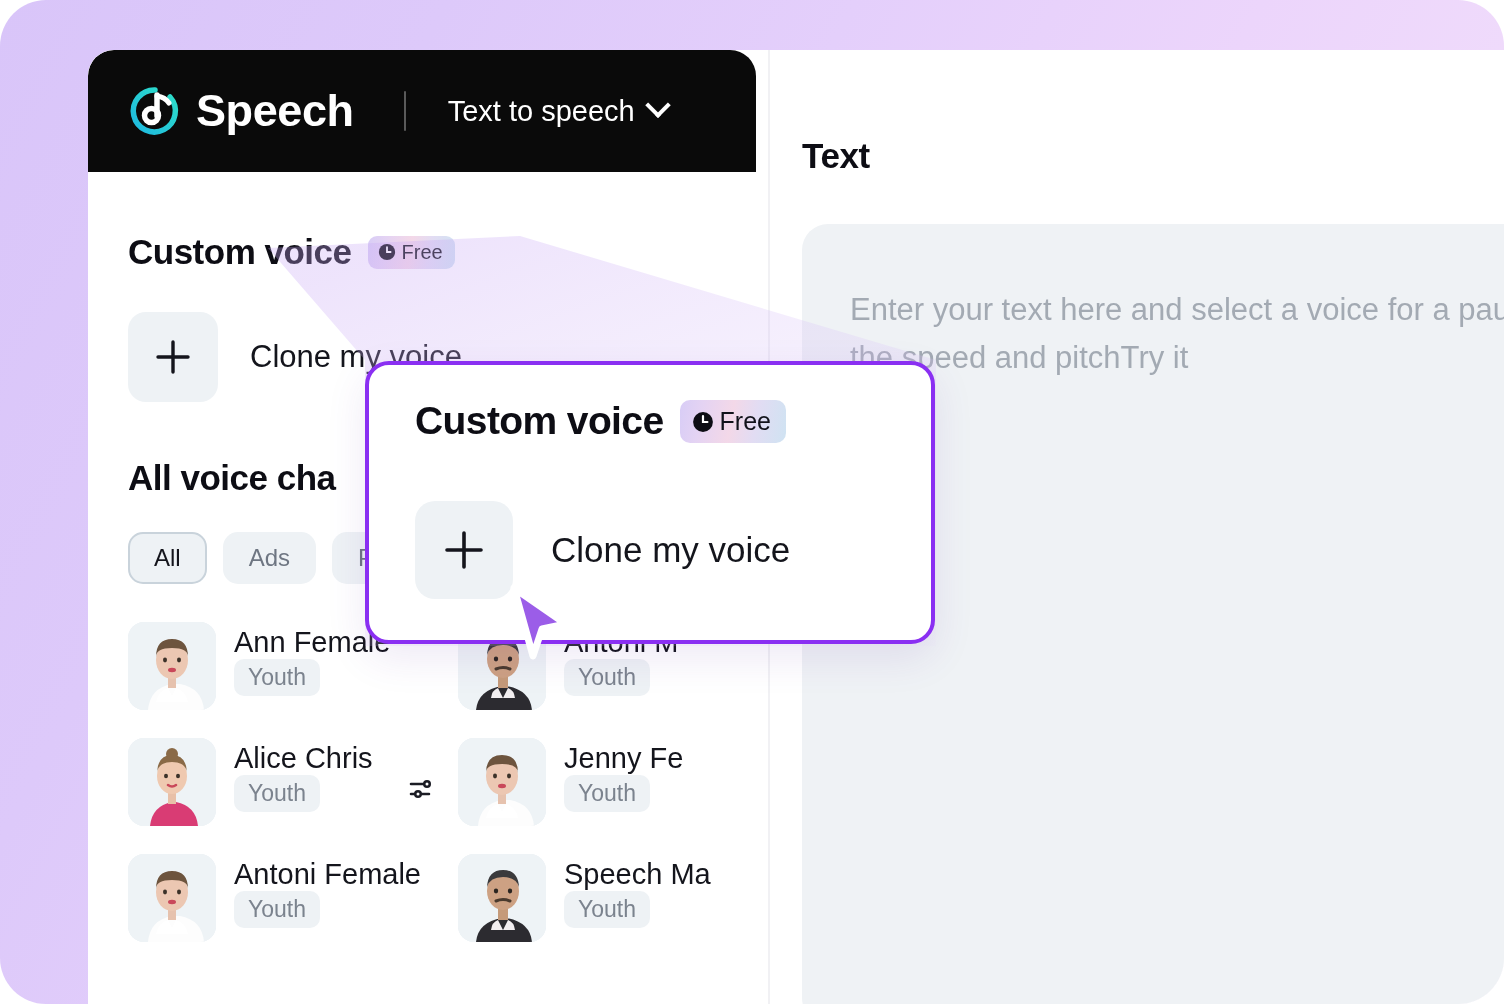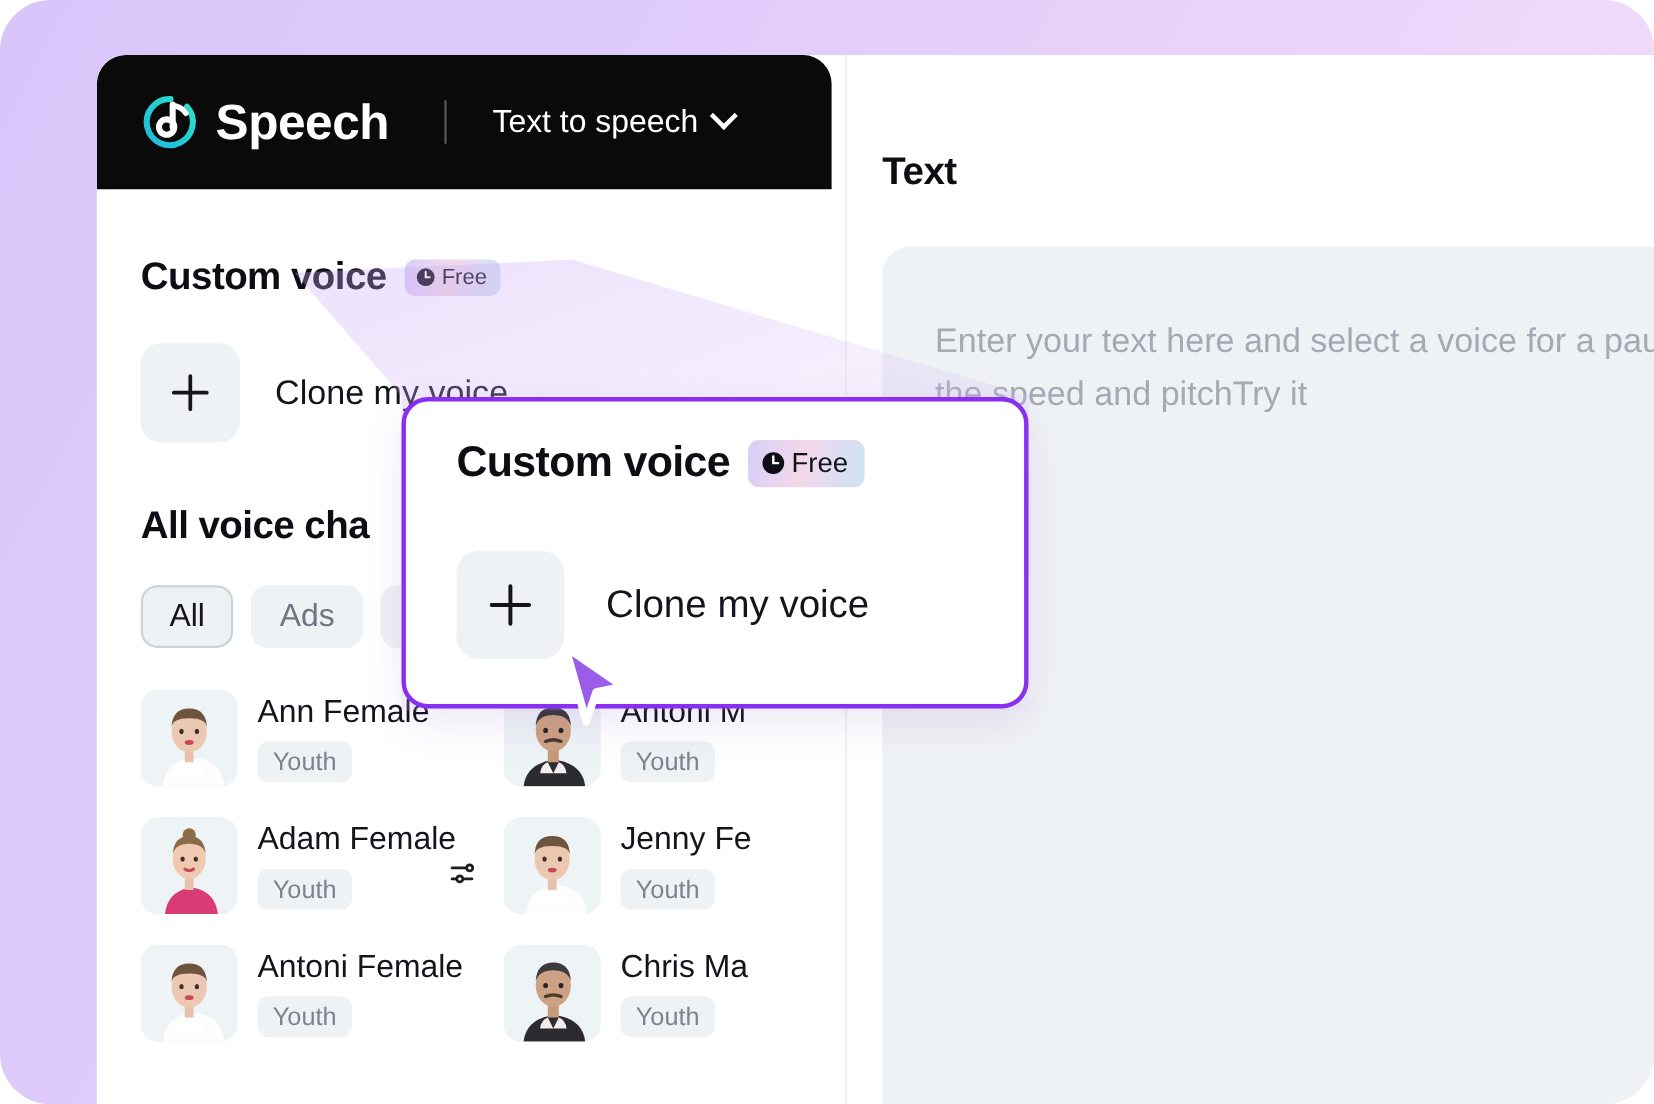--- a/index.html
+++ b/index.html
@@ -161,21 +161,21 @@
 
   .chip-row {
     display: flex;
     gap: 16px;
     margin-top: 34px;
   }
   .chip {
     padding: 12px 26px;
     border-radius: 15px;
     background: #eef2f5;
-    font-size: 29px;
+    font-size: 24px;
     color: #6e7682;
     white-space: nowrap;
   }
   .chip.selected {
     background: #eef2f5;
     border: 2px solid #c9d3db;
     color: #14151c;
     padding: 10px 24px;
   }
 
@@ -204,21 +204,20 @@
   .avatar svg { display:block; width: 88px; height: 88px; }
   .voice-meta { min-width: 0; padding-top: 4px; }
   .voice-name {
     font-size: 29px;
     color: #14151c;
     white-space: nowrap;
     line-height: 1.15;
   }
   .tag {
     display: inline-block;
-    margin-top: 10px;
     padding: 5px 14px;
     border-radius: 10px;
     background: #eef2f5;
     font-size: 23px;
     color: #7b838e;
   }
   .mixer-cell {
     display: flex;
     align-items: center;
     justify-content: center;
@@ -449,21 +448,21 @@
                 <path d="M40 54 h8 v12 h-8 z" fill="#e8c0a8"></path>
                 <ellipse cx="44" cy="38" rx="15" ry="18" fill="#efc9b0"></ellipse>
                 <path d="M29 34 q1-17 15-17 q14 0 15 17 q-2-10-15-10 q-13 0-15 10z" fill="#8a6a47"></path>
                 <circle cx="44" cy="16" r="6" fill="#8a6a47"></circle>
                 <ellipse cx="38" cy="38" rx="2" ry="2.3" fill="#3c3229"></ellipse>
                 <ellipse cx="50" cy="38" rx="2" ry="2.3" fill="#3c3229"></ellipse>
                 <path d="M40 47 q4 3 8 0" stroke="#c9485a" stroke-width="2.6" fill="none" stroke-linecap="round"></path>
               </svg>
             </span>
             <span class="voice-meta">
-              <span class="voice-name">Adam Female</span><br>
+              <span class="voice-name">Alice Chris</span><br>
               <span class="tag">Youth</span>
             </span>
           </div>
 
           <div class="mixer-cell">
             <span class="mixer-ico">
               <svg viewBox="0 0 30 30" xmlns="http://www.w3.org/2000/svg">
                 <path d="M4 10 h18 M4 20 h18" stroke="#1b1c24" stroke-width="2.6" stroke-linecap="round"></path>
                 <circle cx="20" cy="10" r="4" fill="#1b1c24"></circle>
                 <circle cx="20" cy="10" r="1.5" fill="#fff"></circle>
@@ -523,21 +522,21 @@
                 <path d="M40 54 h10 v12 h-10 z" fill="#c59a79"></path>
                 <ellipse cx="45" cy="37" rx="16" ry="19" fill="#cda183"></ellipse>
                 <path d="M29 33 q1-17 16-17 q15 0 16 17 q-3-10-16-10 q-13 0-16 10z" fill="#3b3a3c"></path>
                 <ellipse cx="38" cy="37" rx="2.2" ry="2.4" fill="#2b2521"></ellipse>
                 <ellipse cx="52" cy="37" rx="2.2" ry="2.4" fill="#2b2521"></ellipse>
                 <path d="M38 47 q7-3 14 0" stroke="#4a3a2e" stroke-width="3" fill="none" stroke-linecap="round"></path>
                 <path d="M40 66 l5 10 l5-10 q6 2 7 10 h-24 q1-8 7-10z" fill="#f2eef0"></path>
               </svg>
             </span>
             <span class="voice-meta">
-              <span class="voice-name">Chris Ma</span><br>
+              <span class="voice-name">Speech Ma</span><br>
               <span class="tag">Youth</span>
             </span>
           </div>
 
         </div>
       </div>
     </div>
 
     <div id="right-panel">
       <div class="right-title">Text</div>

